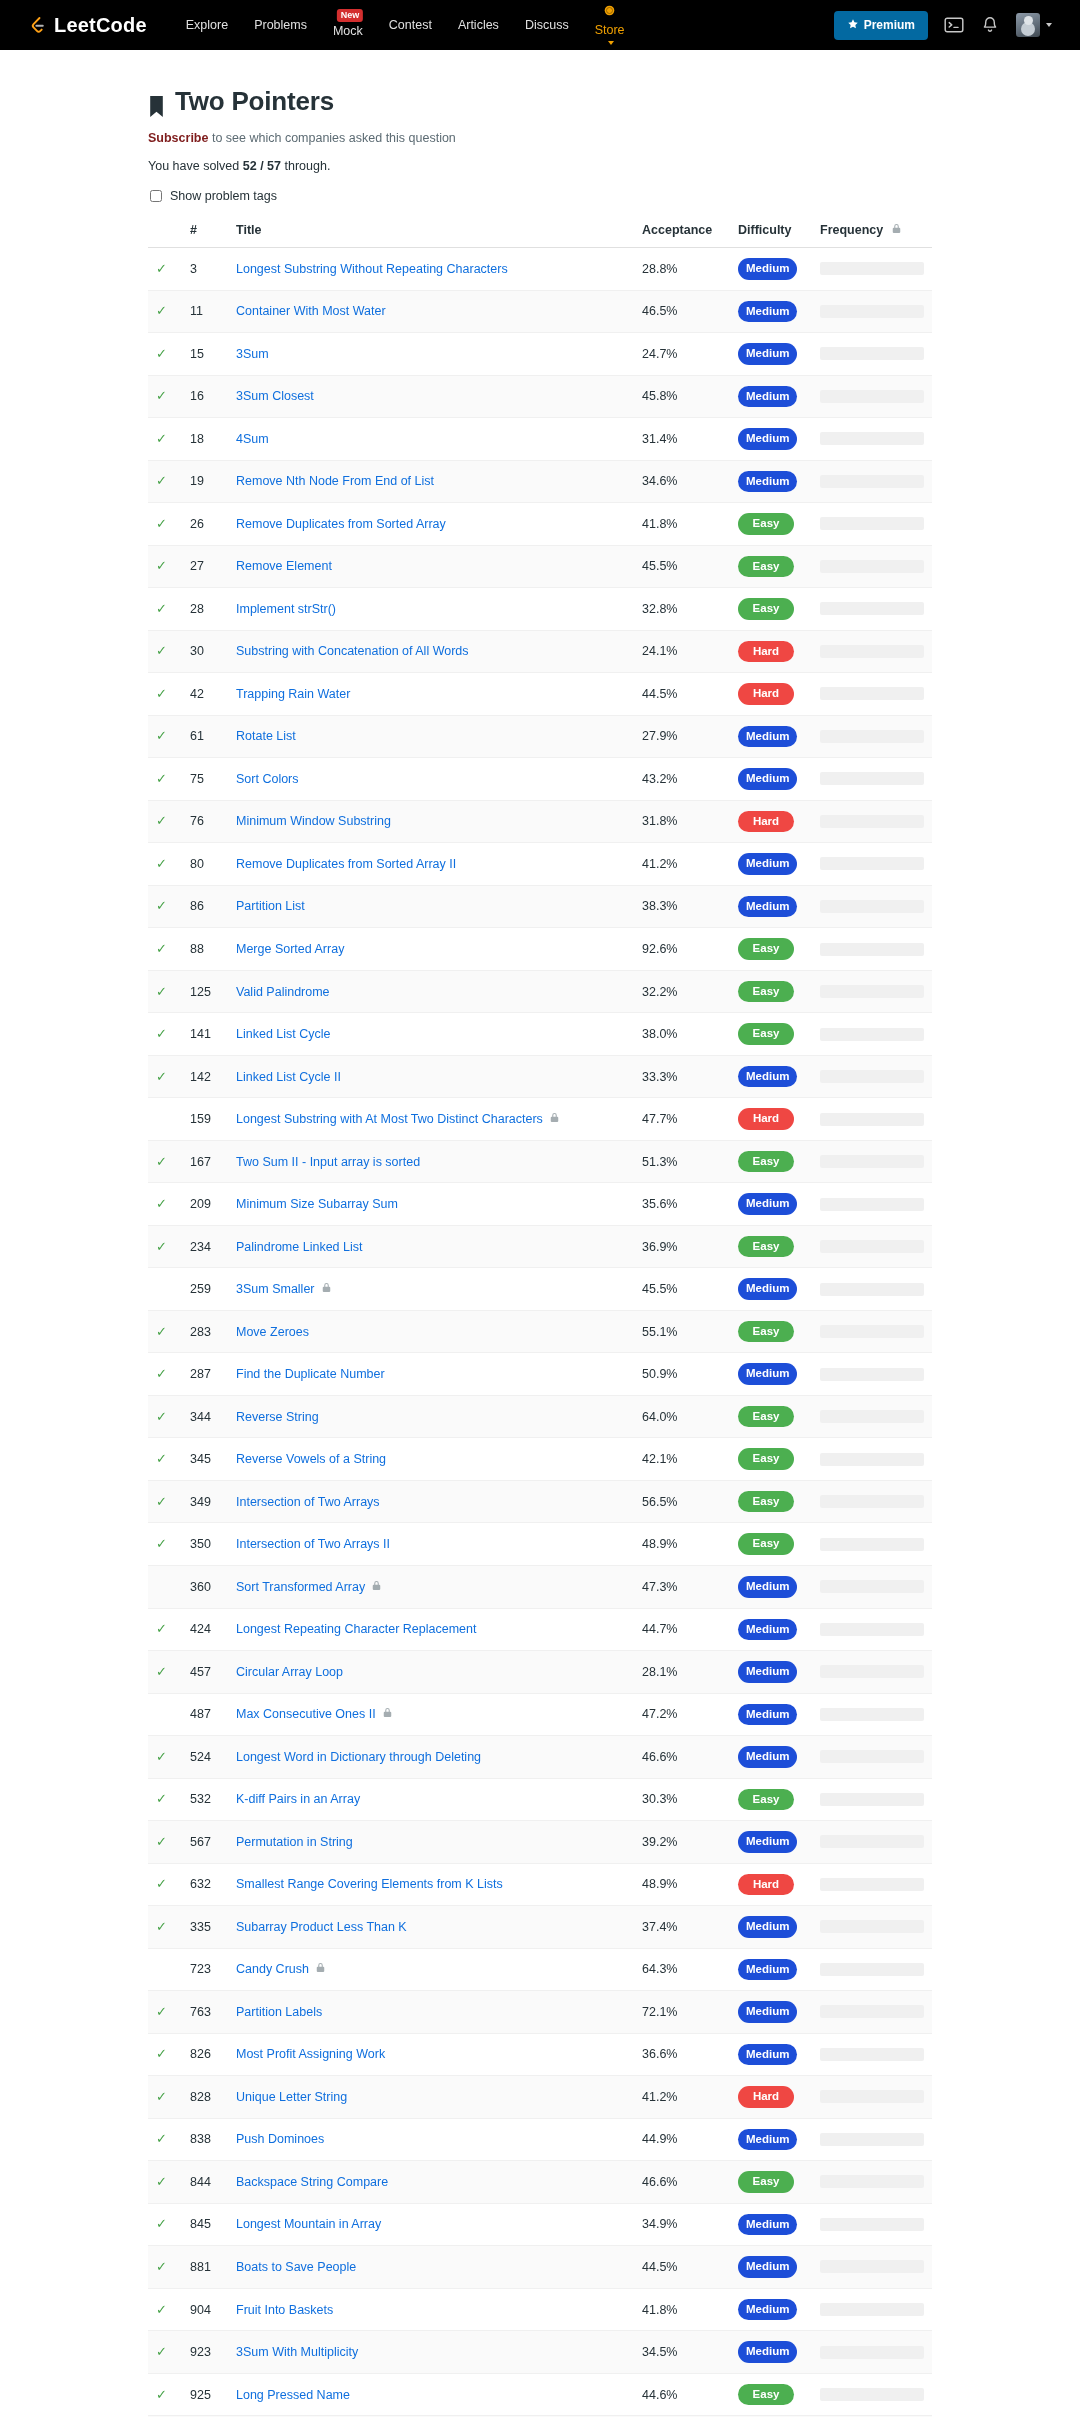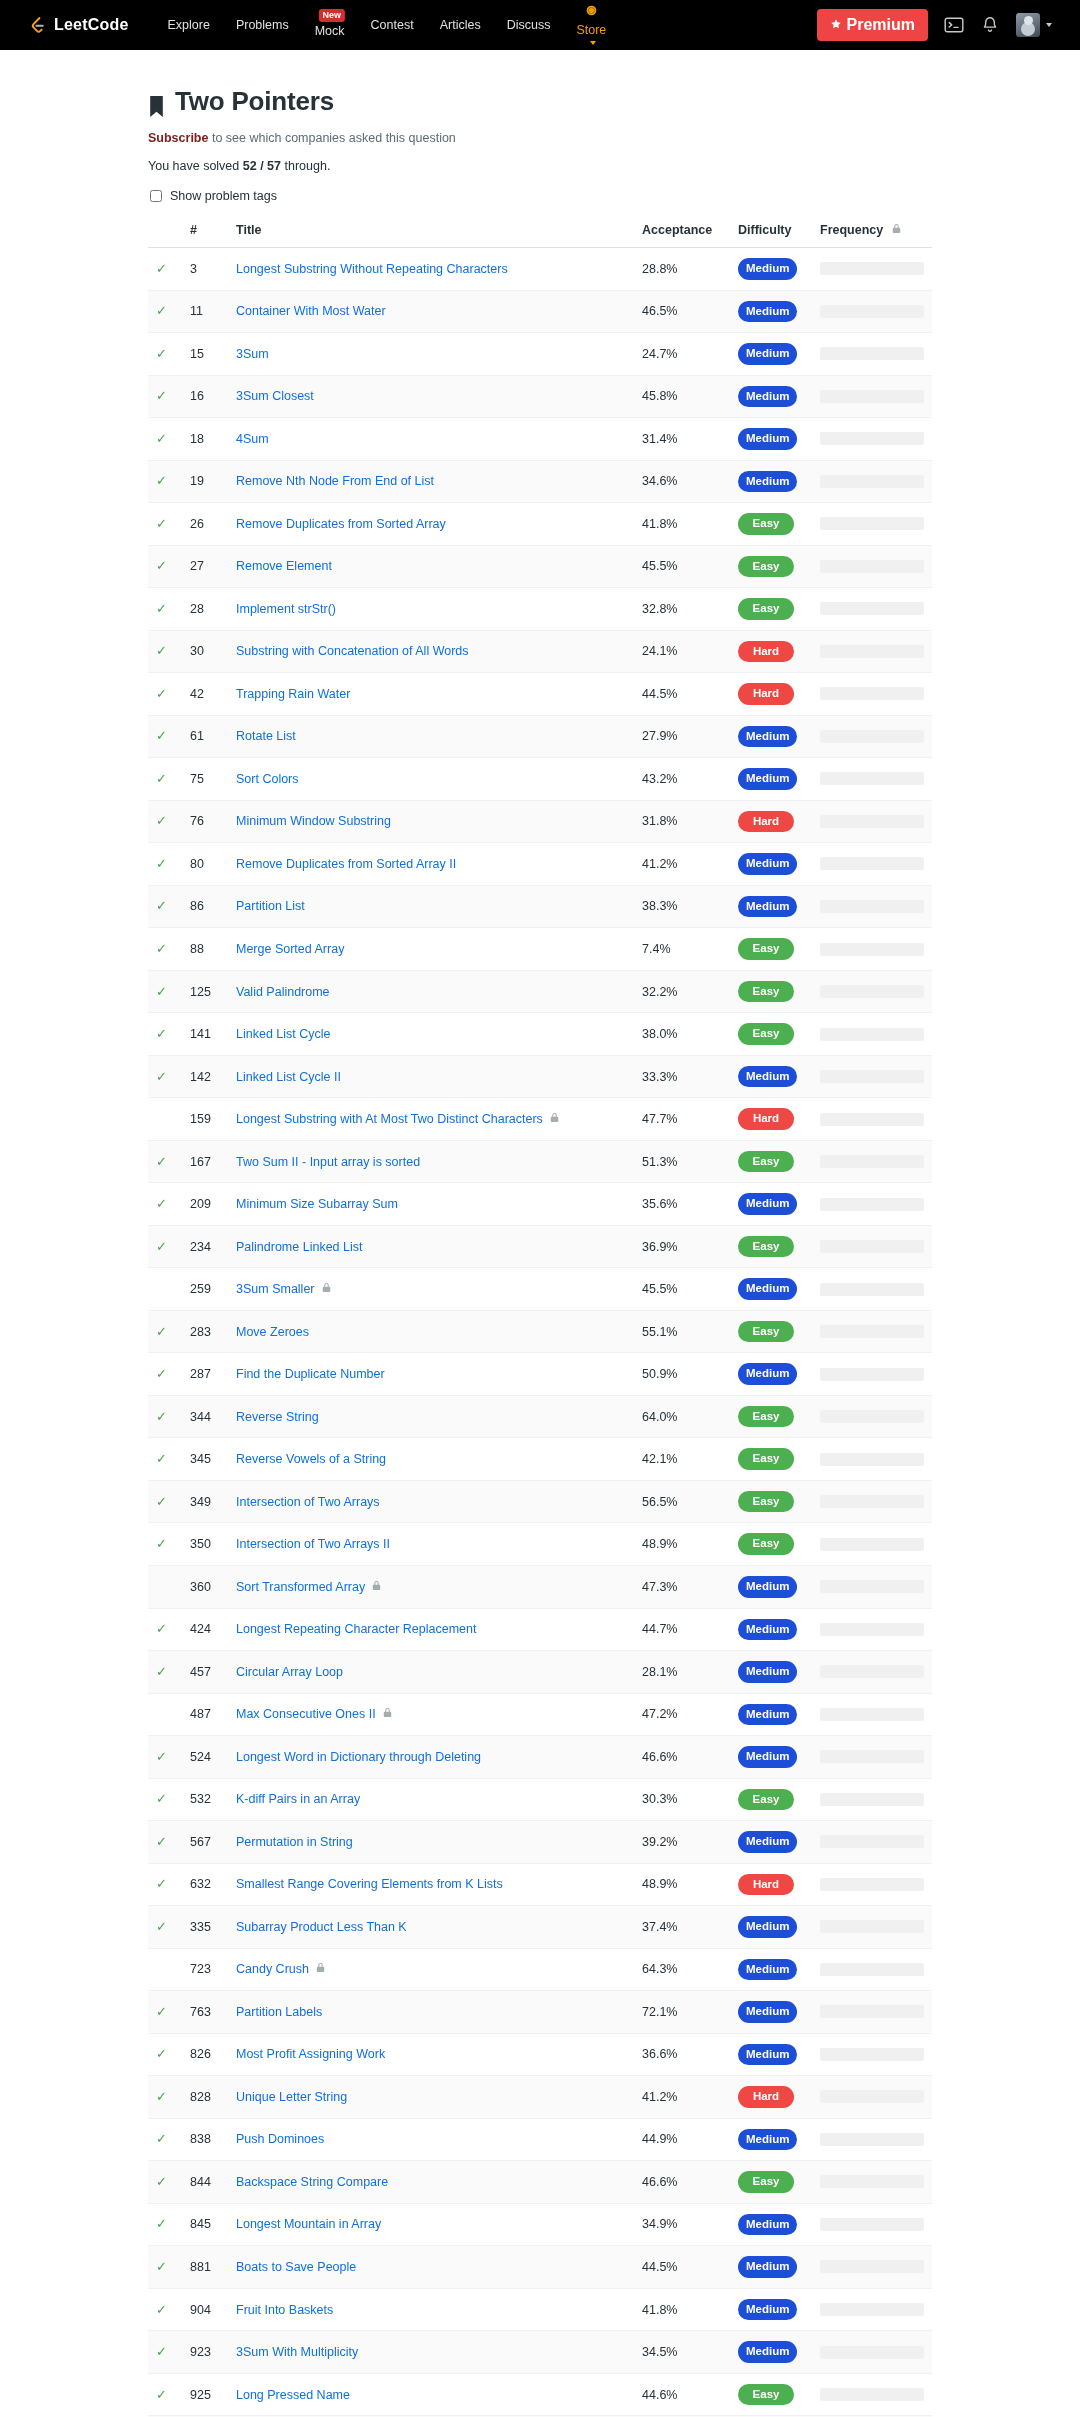--- a/index.html
+++ b/index.html
@@ -22,21 +22,21 @@
     color: #ffffff;
   }
   .brand {
     display: flex;
     align-items: center;
     gap: 7px;
     margin-right: 26px;
   }
   .brand-mark { width: 19px; height: 19px; display:block; }
   .brand-name {
-    font-size: 16px;
+    font-size: 20px;
     font-weight: 600;
     letter-spacing: .2px;
     color: #ffffff;
   }
   .nav-links { display: flex; align-items: center; gap: 0px; }
   .nav-link {
     position: relative;
     font-size: 12.5px;
     color: #e0e0e0;
     padding: 6px 13px;
@@ -66,23 +66,23 @@
     border-top:4px solid currentColor;
     margin-left:3px;
   }
   .nav-right {
     margin-left: auto;
     display: flex;
     align-items: center;
     gap: 16px;
   }
   .premium-btn {
-    background: #ef4444;
+    background: #0369a1;
     color: #ffffff;
-    font-size: 16px;
+    font-size: 12px;
     font-weight: 600;
     border: none;
     border-radius: 4px;
     padding: 7px 13px;
     display: flex;
     align-items: center;
     gap: 5px;
     cursor: pointer;
   }
   .icon-btn {
@@ -565,21 +565,21 @@
           </td>
         </tr>
         <tr>
           <td><span class="check">✓</span></td>
           <td class="cell-id">88</td>
           <td>
             <span class="title-cell">
               <a class="title-link" href="#">Merge Sorted Array</a>
             </span>
           </td>
-          <td class="acc">7.4%</td>
+          <td class="acc">92.6%</td>
           <td><span class="pill easy">Easy</span></td>
           <td>
             <div class="freq-bar"></div>
           </td>
         </tr>
         <tr>
           <td><span class="check">✓</span></td>
           <td class="cell-id">125</td>
           <td>
             <span class="title-cell">

